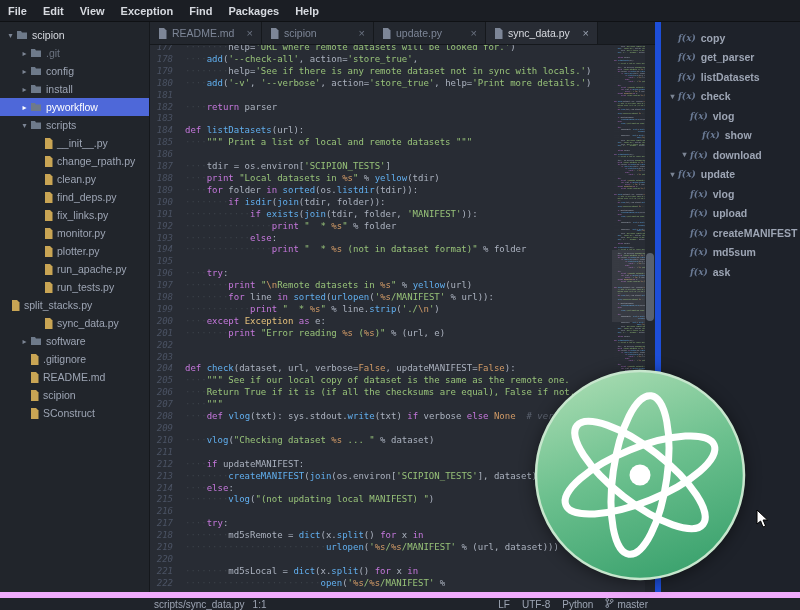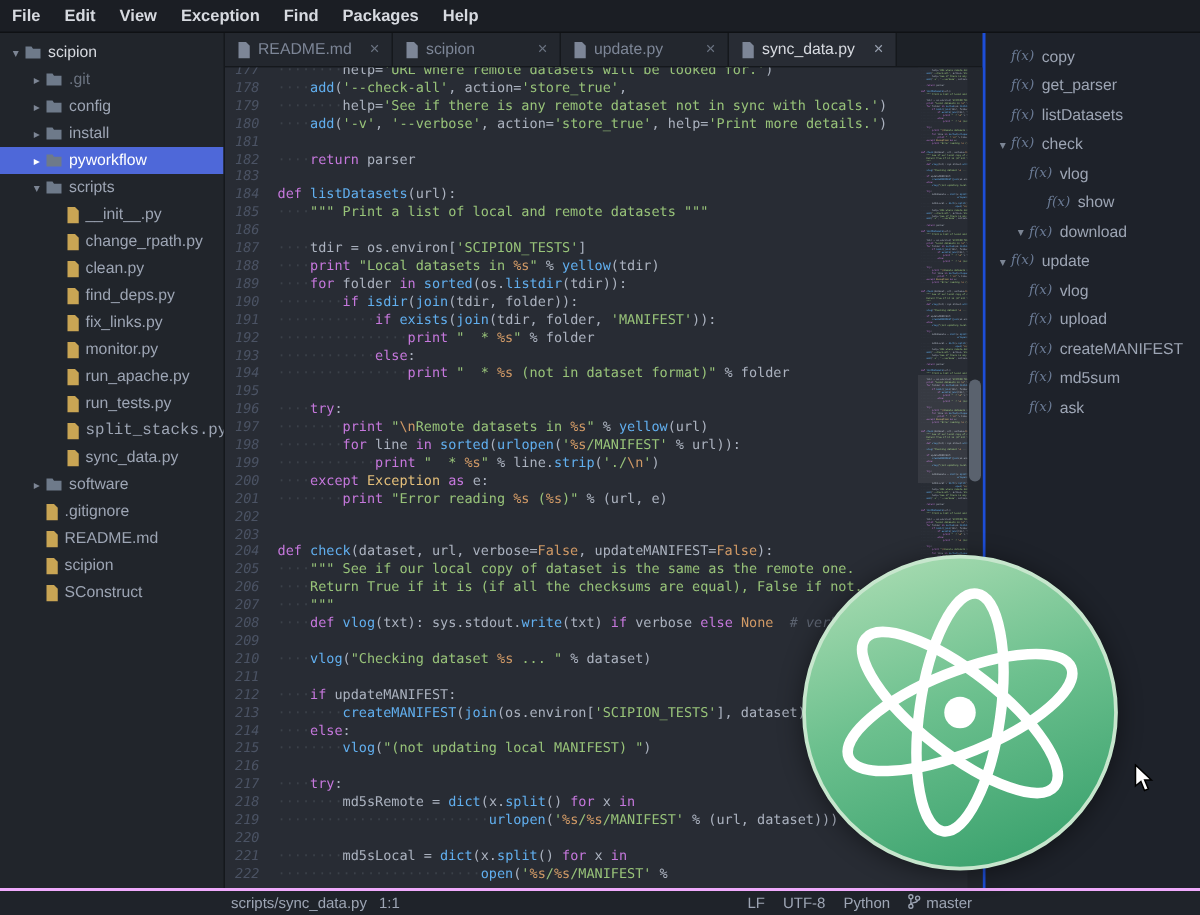--- a/index.html
+++ b/index.html
@@ -51,28 +51,28 @@
   .kw   { color: #c678dd; }
   .str  { color: #98c379; }
   .fn   { color: #61afef; }
   .com  { color: #5c6370; font-style: italic; }
   .const{ color: #d19a66; }
   .cls  { color: #e5c07b; }
   .fmt  { color: #d19a66; }
   .ws   { color: #3b4149; }
 
   
-  .sympanel { width: 145px; flex: none; background: #1e222a; border-left: 2px solid #1d4ed8;
-              color: #9da5b4; font-size: 10.5px; padding-top: 6px; overflow: hidden; }
+  .sympanel { width: 145px; flex: none; background: #1e222a; border-left: 6px solid #1d4ed8;
+              color: #9da5b4; font-size: 10.5px; padding-top: 6px; overflow: hidden; font-weight: bold; }
   .sym-row { height: 19.5px; display: flex; align-items: center; white-space: nowrap; }
   .sym-chev { width: 11px; font-size: 8px; color: #7c8594; text-align: center; flex: none; }
   .fx { font-family: "DejaVu Serif", serif; font-style: italic; font-size: 9px; color: #6a7a94; margin-right: 5px; flex: none; }
 
   
-  .statusbar { height: 18px; flex: none; background: #1f232a; border-top: 2px solid #f0abfc;
+  .statusbar { height: 18px; flex: none; background: #1f232a; border-top: 6px solid #f0abfc;
                display: flex; align-items: center; color: #9da5b4; font-size: 10px; }
   .sb-left { margin-left: 154px; display: flex; gap: 8px; align-items: center; }
   .sb-right { margin-left: auto; margin-right: 152px; display: flex; gap: 12px; align-items: center; }
   .sb-item { display: flex; align-items: center; gap: 3px; }
 
   
   .atom-logo { position: absolute; left: 533px; top: 368px; z-index: 50; filter: drop-shadow(0 2px 8px rgba(0,0,0,0.45)); }
   .cursor { position: absolute; left: 756px; top: 509px; z-index: 60; }
 </style>
 </head>
@@ -201,32 +201,41 @@
           </span>
           <span class="tlabel">monitor.py</span>
         </div>
         <div class="tree-row" style="padding-left: 33px;">
           <span class="chev"></span>
           <span class="ticon">
             <svg width="9" height="11" viewBox="0 0 9 11">
               <path d="M1 0h5l2.5 2.5V11H1z" fill="#c9a554"></path>
             </svg>
           </span>
+          <span class="tlabel">plotter.py</span>
+        </div>
+        <div class="tree-row" style="padding-left: 33px;">
+          <span class="chev"></span>
+          <span class="ticon">
+            <svg width="9" height="11" viewBox="0 0 9 11">
+              <path d="M1 0h5l2.5 2.5V11H1z" fill="#c9a554"></path>
+            </svg>
+          </span>
           <span class="tlabel">run_apache.py</span>
         </div>
         <div class="tree-row" style="padding-left: 33px;">
           <span class="chev"></span>
           <span class="ticon">
             <svg width="9" height="11" viewBox="0 0 9 11">
               <path d="M1 0h5l2.5 2.5V11H1z" fill="#c9a554"></path>
             </svg>
           </span>
           <span class="tlabel">run_tests.py</span>
         </div>
-        <div class="tree-row" style="padding-left: 33px; font-family: Liberation Mono, monospace;">
+        <div class="tree-row" style="">
           <span class="chev"></span>
           <span class="ticon">
             <svg width="9" height="11" viewBox="0 0 9 11">
               <path d="M1 0h5l2.5 2.5V11H1z" fill="#c9a554"></path>
             </svg>
           </span>
           <span class="tlabel">split_stacks.py</span>
         </div>
         <div class="tree-row" style="padding-left: 33px;">
           <span class="chev"></span>

